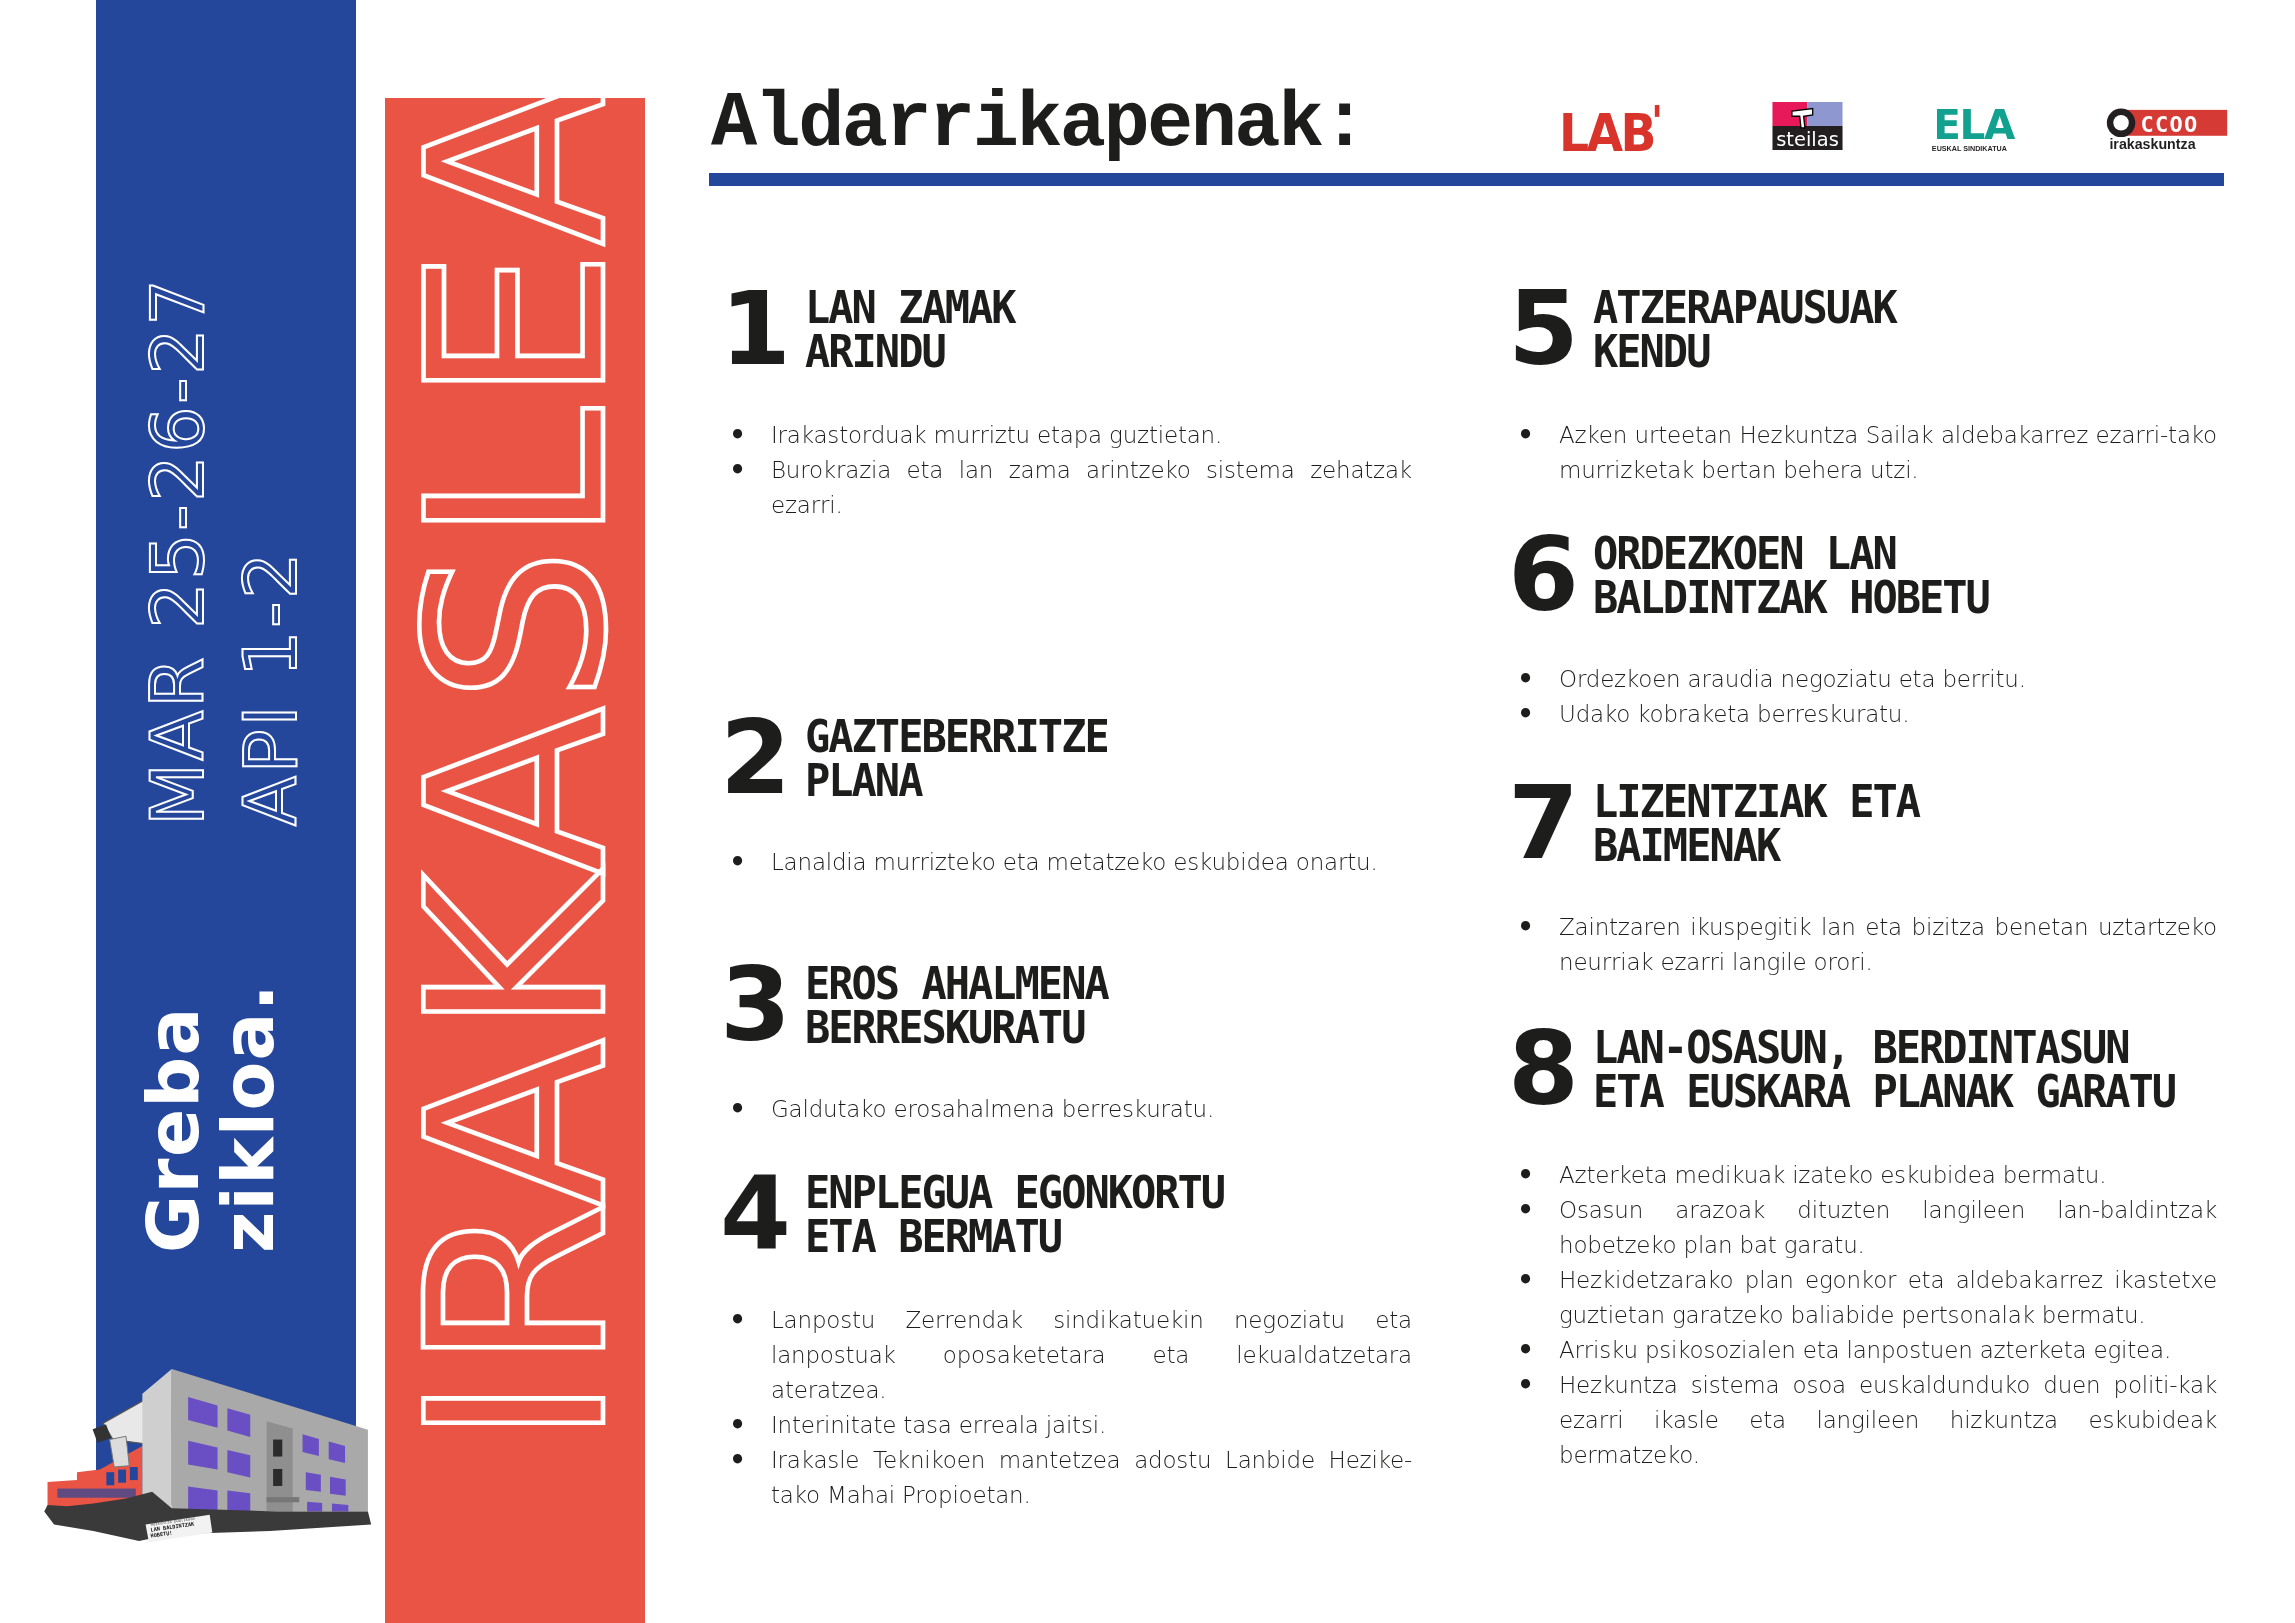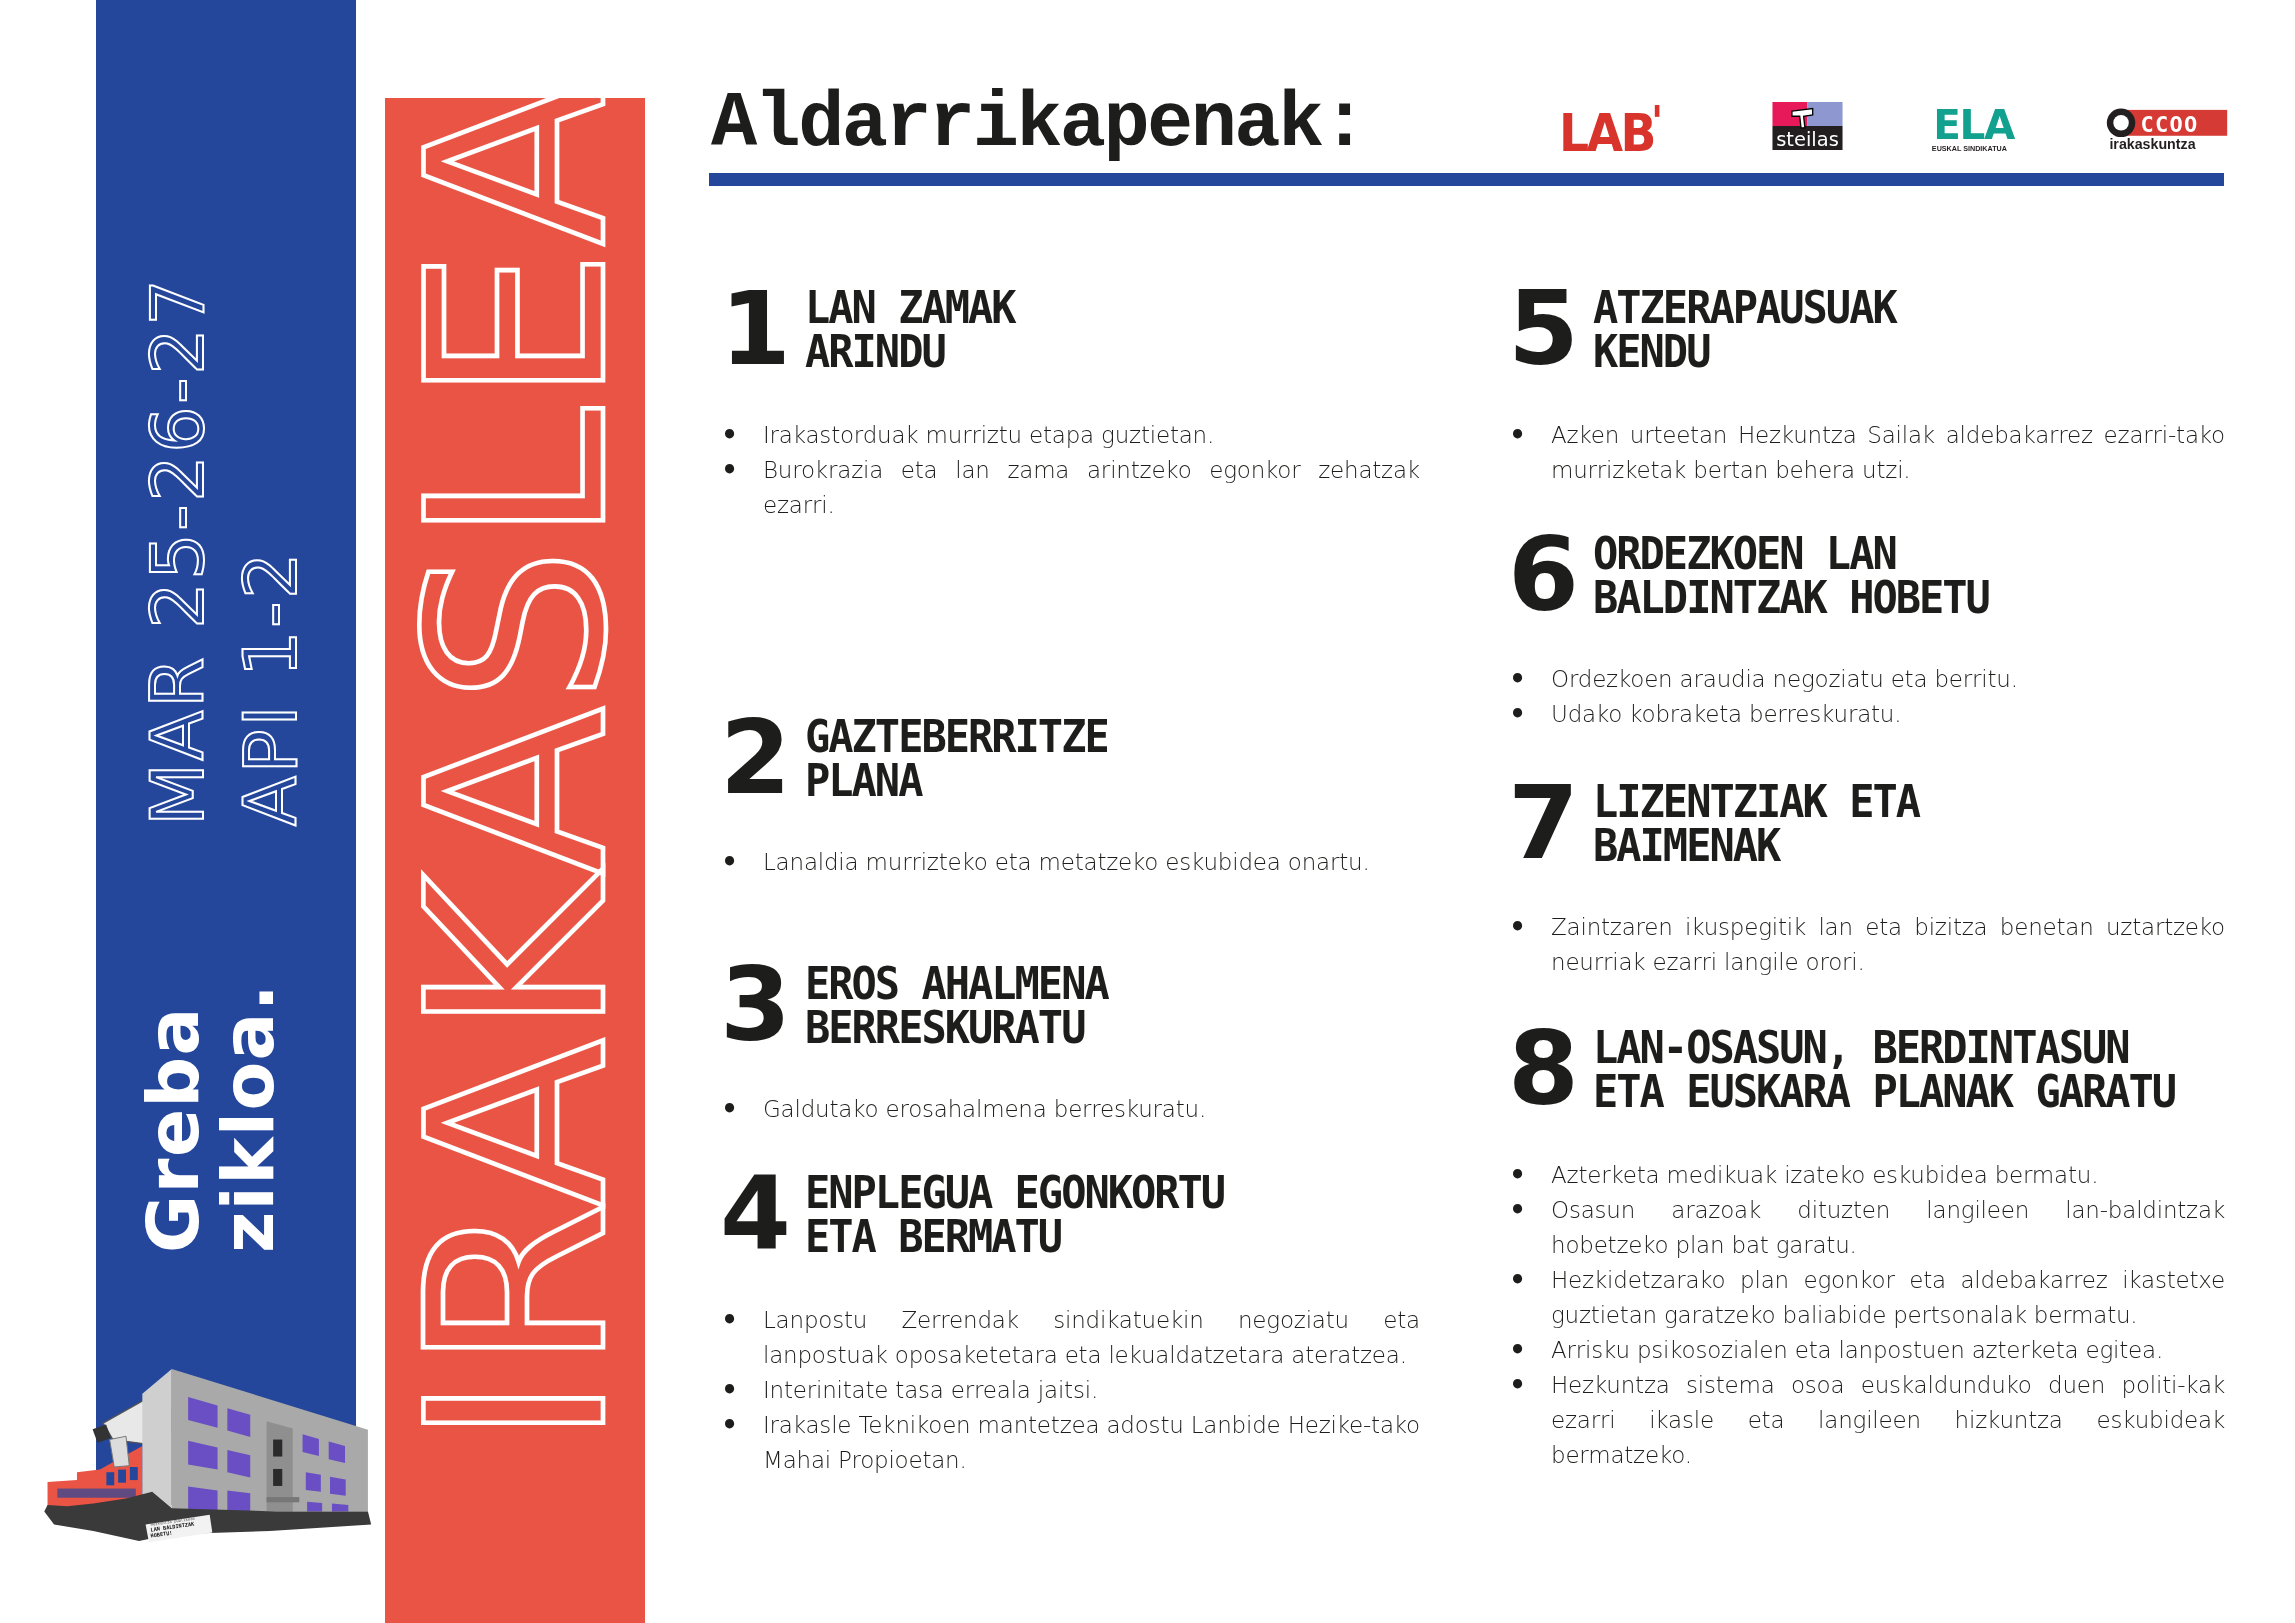--- a/index.html
+++ b/index.html
@@ -33,21 +33,21 @@
   #logo-steilas { left:1772px; top:102px; width:71px; height:48px; }
   #logo-ela { left:1929px; top:105px; width:88px; height:47px; }
   #logo-ccoo { left:2106px; top:106px; width:122px; height:44px; }
 
   
   .section { position:absolute; width:700px; }
   .sec-head { position:relative; height:98px; }
   .sec-num { position:absolute; left:0; top:-5.2px; font-family:"DejaVu Sans", sans-serif; font-weight:bold; font-size:102px; line-height:105px; color:#1d1d1b; letter-spacing:-2.6px; }
   .sec-title { position:absolute; left:85px; top:5.2px; font-family:"DejaVu Sans Mono", monospace; font-weight:bold; font-size:42px; line-height:42px; letter-spacing:-2px; color:#1d1d1b; transform:scaleY(1.05); transform-origin:0 0; }
   .sec-title span { display:block; }
-  ul.bullets { list-style:none; margin:0; padding:0; position:relative; }
+  ul.bullets { list-style:none; margin:8px; padding:0; position:relative; }
   ul.bullets li { position:relative; padding-left:43px; font-family:"DejaVu Sans", sans-serif; font-weight:200; font-size:23px; line-height:35px; text-align:justify; color:#1d1d1b; letter-spacing:-0.2px; }
   ul.bullets li::before { content:"\2022"; position:absolute; left:1.3px; top:0; font-size:26px; font-weight:bold; }
 
   #sec-1 { left:720px; top:281px; }
   #sec-2 { left:720px; top:710px; }
   #sec-3 { left:720px; top:957px; }
   #sec-4 { left:720px; top:1166px; }
   #sec-5 { left:1508px; top:281px; width:717px; }
   #sec-6 { left:1508px; top:527px; width:717px; }
   #sec-7 { left:1508px; top:775px; width:717px; }
@@ -151,21 +151,21 @@
     <div class="section" id="sec-1">
     <div class="sec-head">
       <div class="sec-num">1</div>
       <div class="sec-title">
           <span>LAN ZAMAK</span>
           <span>ARINDU</span>
         </div>
     </div>
     <ul class="bullets">
         <li>Irakastorduak murriztu etapa guztietan.</li>
-        <li>Burokrazia eta lan zama arintzeko egonkor zehatzak ezarri.</li>
+        <li>Burokrazia eta lan zama arintzeko sistema zehatzak ezarri.</li>
       </ul>
   </div>
     <div class="section" id="sec-2">
     <div class="sec-head">
       <div class="sec-num">2</div>
       <div class="sec-title">
           <span>GAZTEBERRITZE</span>
           <span>PLANA</span>
         </div>
     </div>

